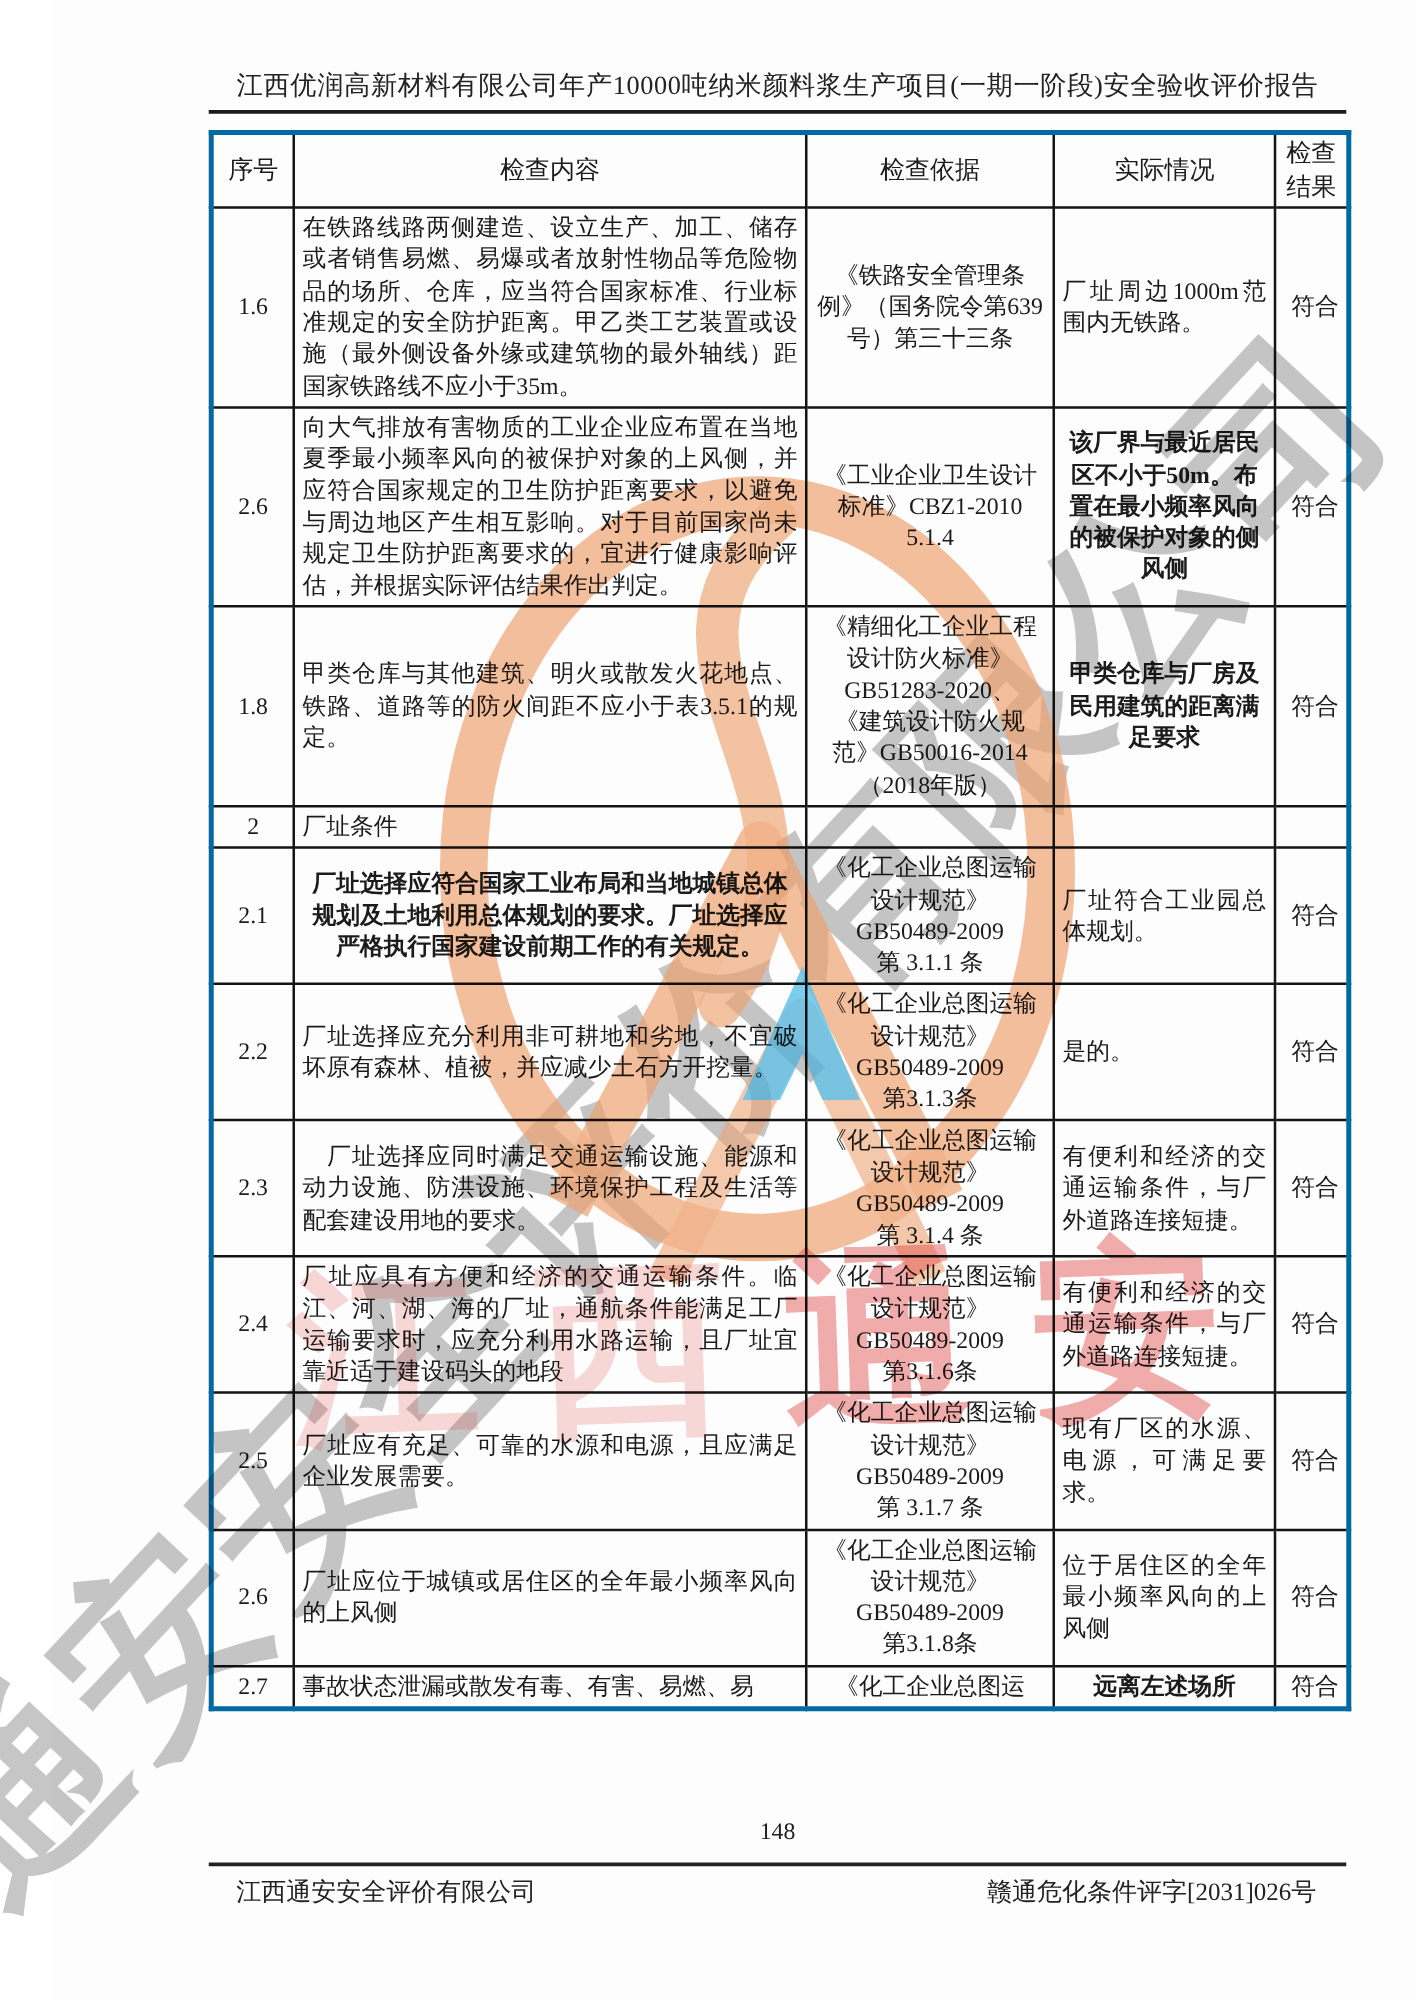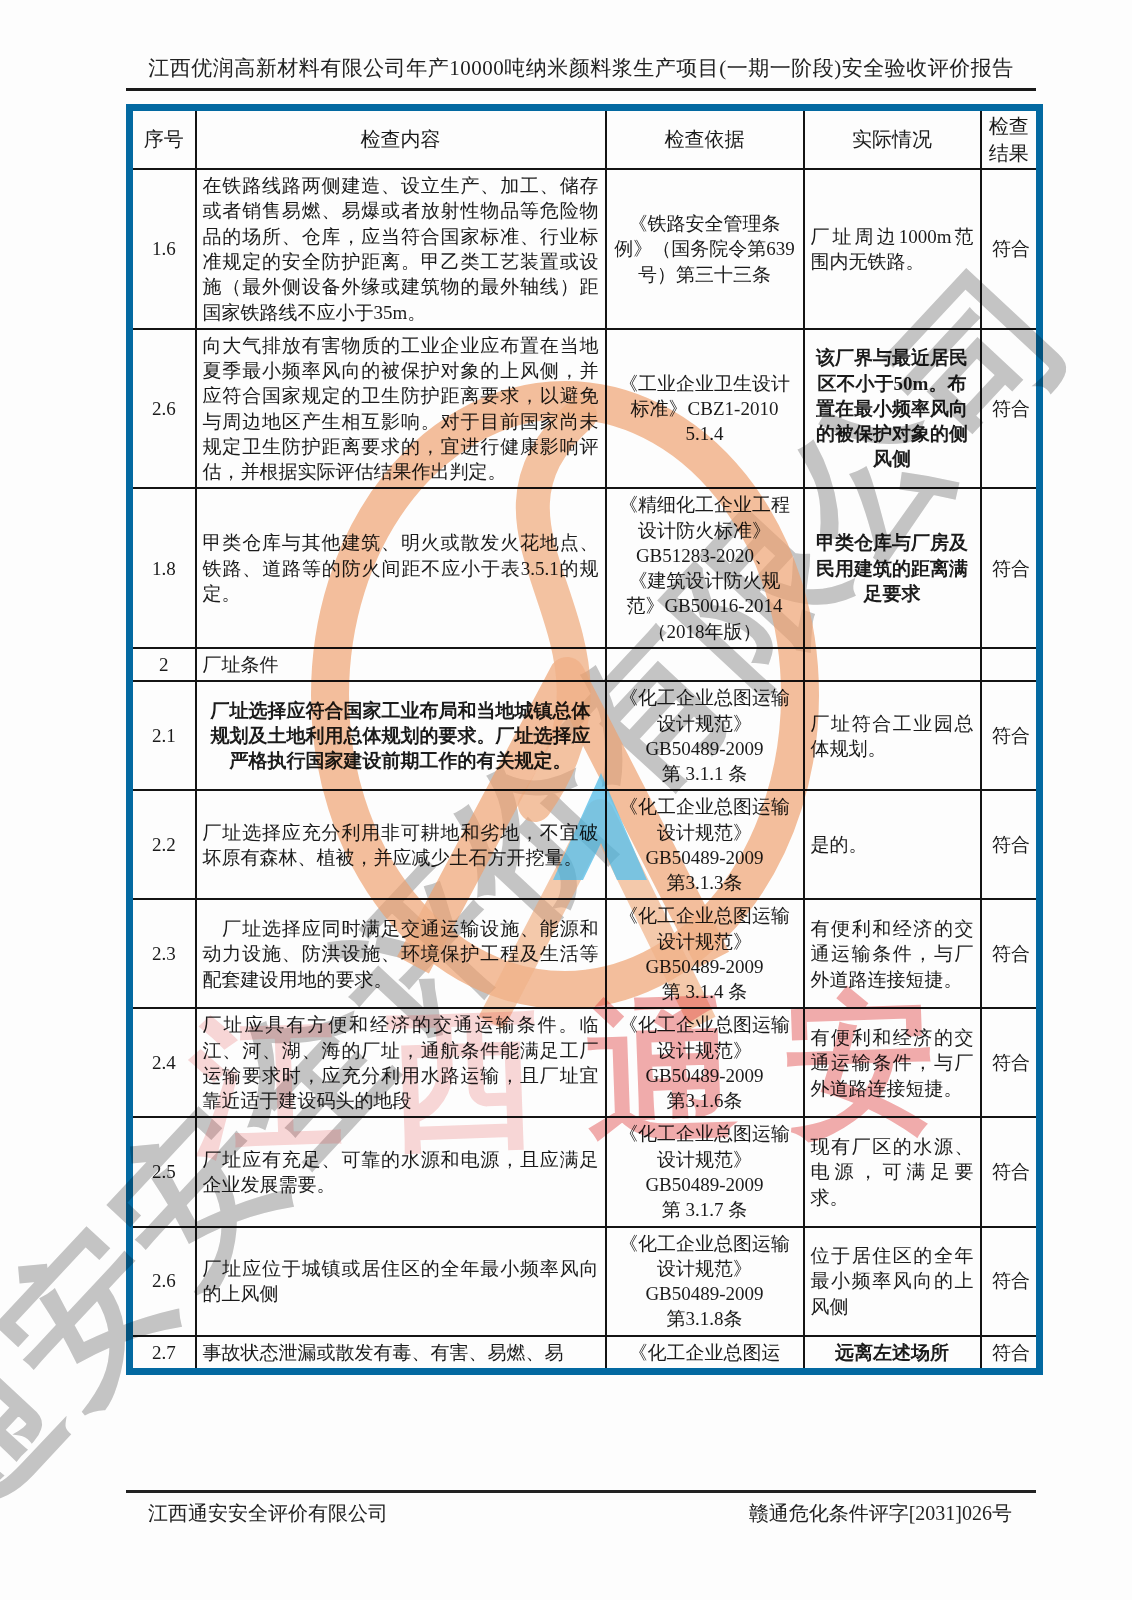--- a/index.html
+++ b/index.html
@@ -3,37 +3,37 @@
 <meta charset="utf-8">
 <style>
   html,body{margin:0;padding:0;}
   body{
     width:1132px;height:1600px;
     background:#ffffff;
     font-family:"Liberation Serif","DejaVu Serif",serif;
     color:#1b1b1b;
     position:relative;overflow:hidden;
   }
-  .sheet{position:absolute;inset:0;background:#fdfdfd;}
+  .sheet{position:absolute;inset:0;background:#fdfdfd;margin-left:41px;}
 
   
   .doc-header-title{
     position:absolute;top:54px;left:126px;width:910px;
     text-align:center;font-size:21px;letter-spacing:0.5px;color:#222;
   }
   .doc-header-rule{
     position:absolute;top:88px;left:126px;width:910px;
     border-top:3px solid #1a1a1a;height:0;
   }
 
   
   table.checklist{
     position:absolute;top:104px;left:126px;width:910px;
     border-collapse:collapse;table-layout:fixed;
-    border:7px solid #0369a1;
+    border:4px solid #0369a1;
   }
   .checklist th,.checklist td{
     border:2px solid #141414;
     font-size:19px;line-height:1.33;
     padding:3px 6px;vertical-align:middle;
     word-break:break-all;overflow:hidden;
   }
   .checklist th{
     font-weight:normal;font-size:20px;text-align:center;
     height:46px;padding:2px 3px;
@@ -197,20 +197,21 @@
         <tr>
       <td class="no-cell">2.7</td>
       <td class="content-cell">事故状态泄漏或散发有毒、有害、易燃、易</td>
       <td class="basis-cell">《化工企业总图运</td>
       <td class="actual-cell center">远离左述场所</td>
       <td class="result-cell">符合</td>
     </tr>
       </tbody>
   </table>
 
+  <div class="page-number">148</div>
   <div class="footer-rule"></div>
   <div class="footer-row">
     <span>江西通安安全评价有限公司</span>
     <span>赣通危化条件评字[2031]026号</span>
   </div>
 
   <div class="watermark">
     <div class="wm-diagonal">江西通安安全评价有限公司</div>
 
     <svg class="wm-logo" width="540" height="660" viewBox="0 0 540 660">

